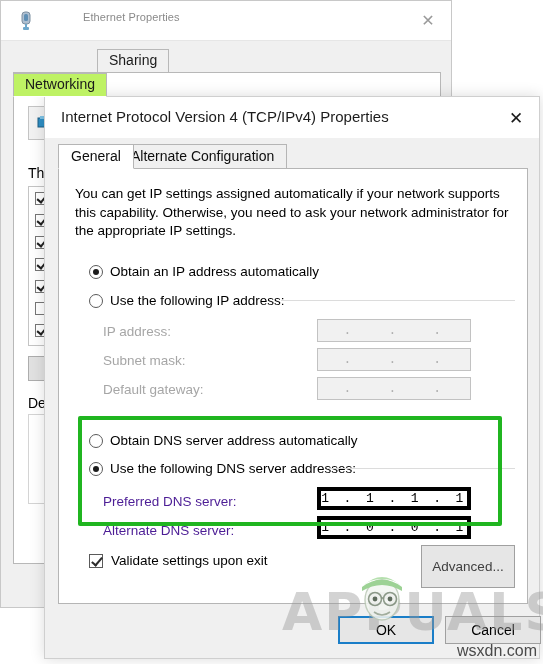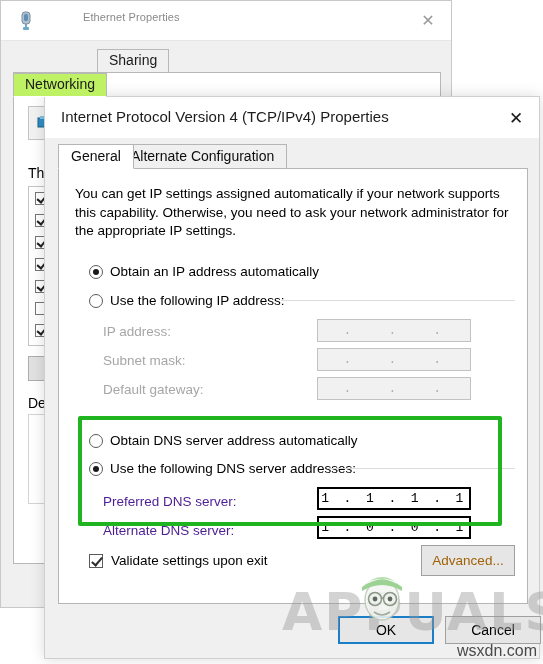--- a/index.html
+++ b/index.html
@@ -341,21 +341,21 @@
     width: 154px; height: 23px;
     box-sizing: border-box;
     border: 1px solid #c2c2c2;
     background: #f1f1f1;
     display: flex;
     align-items: center;
     justify-content: center;
   }
   .ipbox.enabled {
     background: #ffffff;
-    border: 2px solid #000000;
+    border: 4px solid #000000;
   }
   .ipvalue {
     font-family: "Liberation Mono", monospace;
     font-size: 13px;
     letter-spacing: 3.4px;
     color: #000;
     white-space: pre;
   }
   .ipvalue.empty {
     color: #b0b0b0;
@@ -415,26 +415,26 @@
   #validate-label {
     font-size: 13.5px;
     color: #000;
     margin-left: 8px;
     white-space: nowrap;
   }
 
   #btn-advanced {
     position: absolute;
     left: 362px; top: 376px;
-    width: 94px; height: 31px;
+    width: 94px; height: 43px;
     background: #e6e6e6;
     border: 1px solid #a0a0a0;
     box-sizing: border-box;
     font-size: 13.5px;
-    color: #a16207;
+    color: #404040;
     display: flex;
     align-items: center;
     justify-content: center;
   }
 
   #btn-ok {
     position: absolute;
     left: 293px; top: 519px;
     width: 96px; height: 28px;
     background: #e6e6e6;

